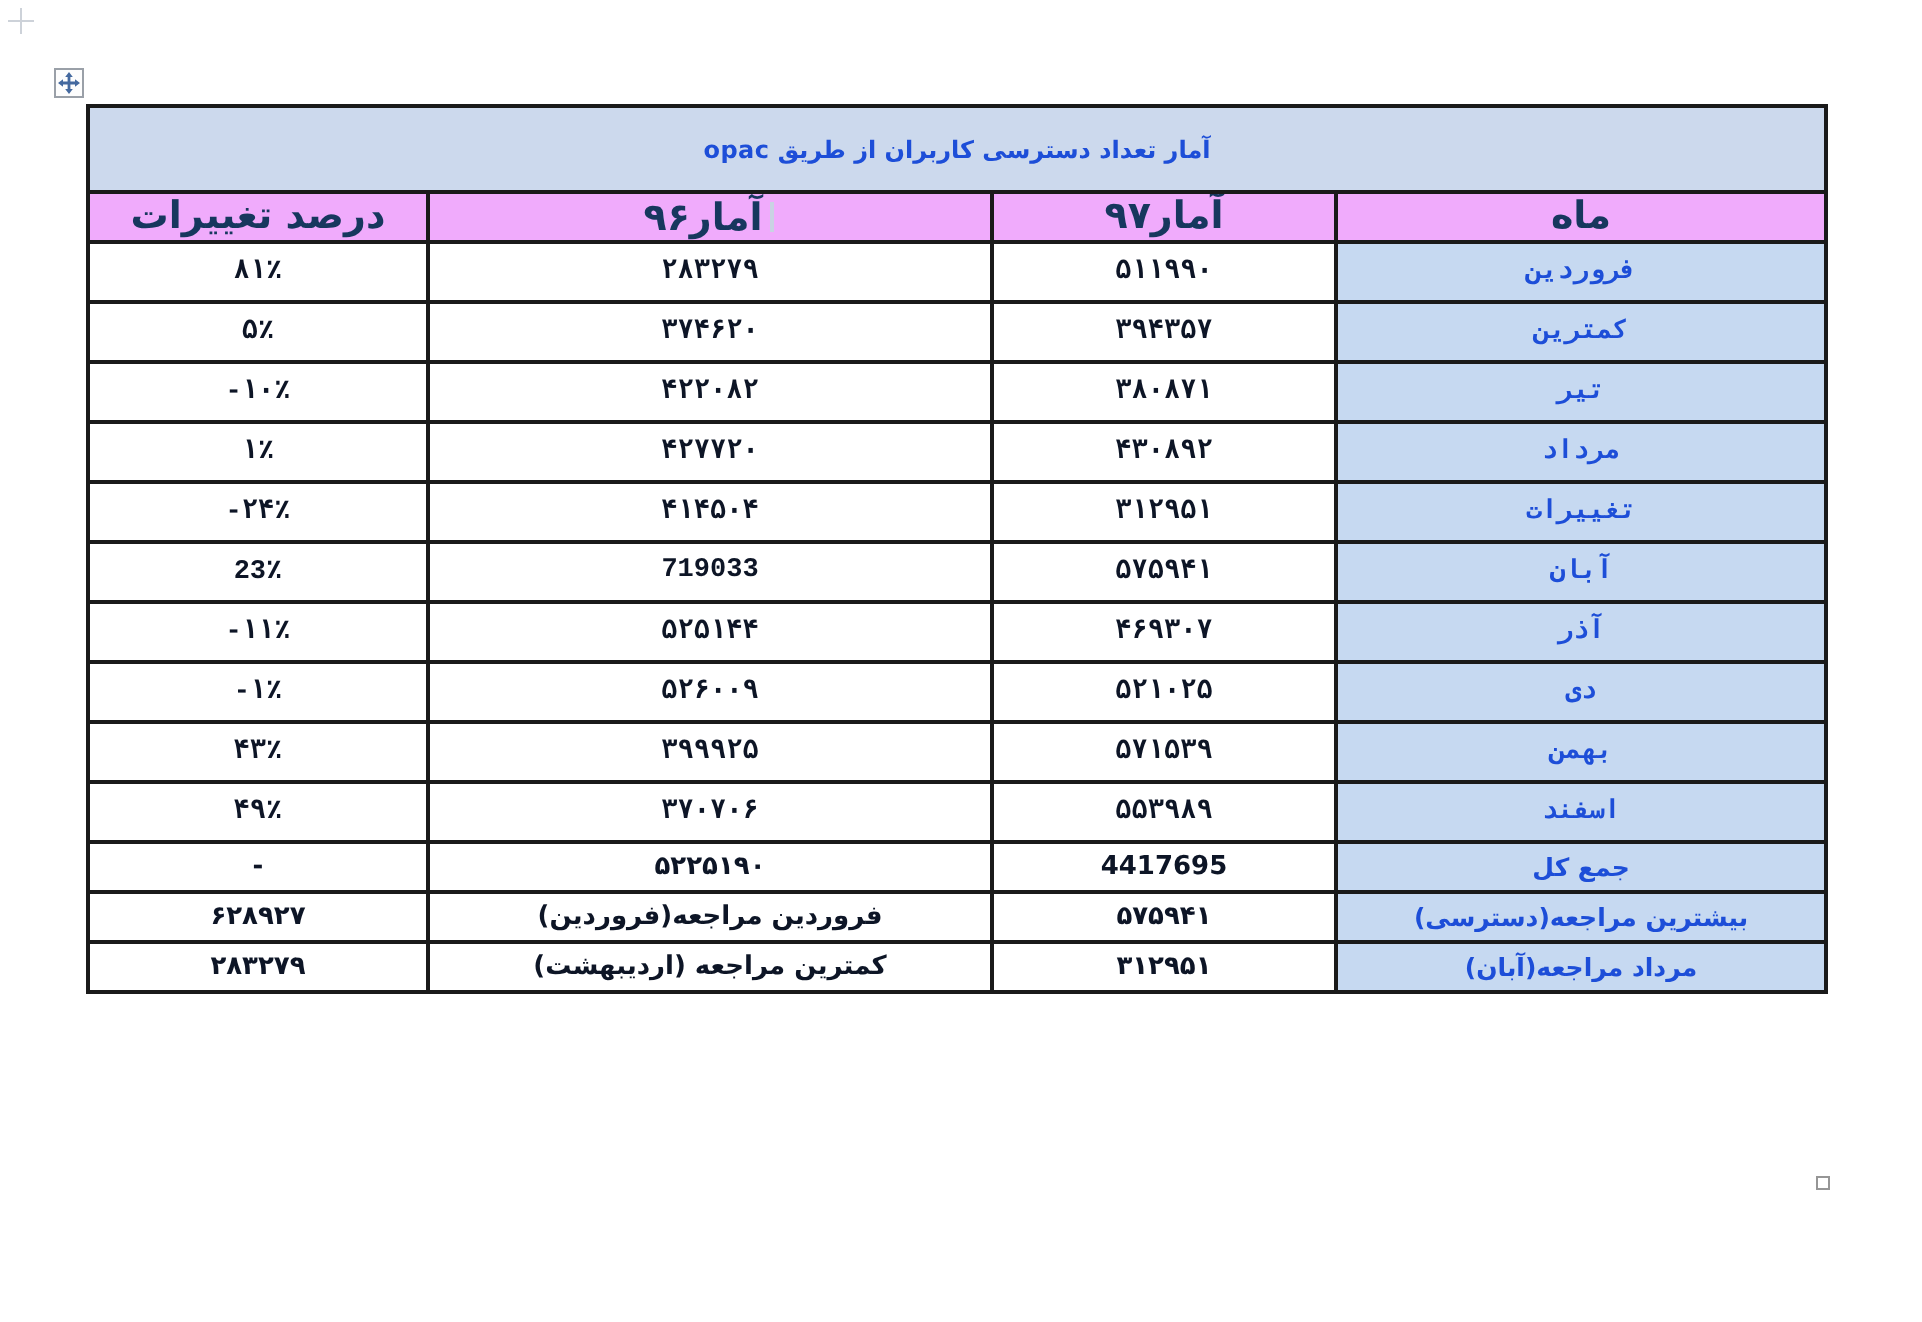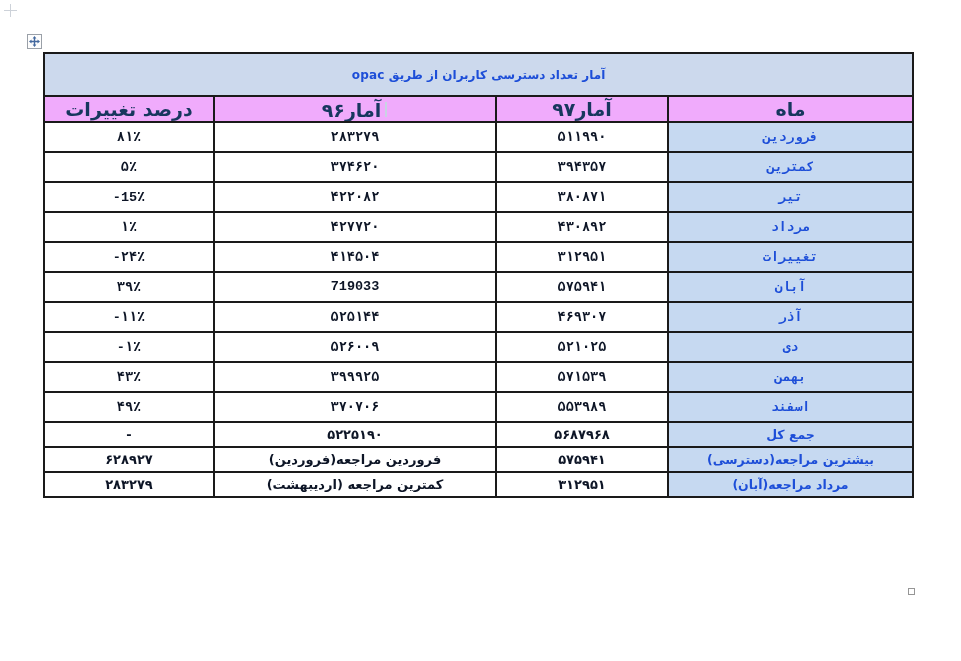--- a/index.html
+++ b/index.html
@@ -88,39 +88,39 @@
         <td class="num" dir="auto">۵۱۱۹۹۰</td>
         <td class="month-td" dir="auto">فروردین</td>
       </tr>
       <tr class="month-row">
         <td class="num" dir="auto">۵٪</td>
         <td class="num" dir="auto">۳۷۴۶۲۰</td>
         <td class="num" dir="auto">۳۹۴۳۵۷</td>
         <td class="month-td" dir="auto">کمترین</td>
       </tr>
       <tr class="month-row">
-        <td class="num" dir="auto">-15٪</td>
+        <td class="num" dir="auto">-۱۰٪</td>
         <td class="num" dir="auto">۴۲۲۰۸۲</td>
         <td class="num" dir="auto">۳۸۰۸۷۱</td>
         <td class="month-td" dir="auto">تیر</td>
       </tr>
       <tr class="month-row">
         <td class="num" dir="auto">۱٪</td>
         <td class="num" dir="auto">۴۲۷۷۲۰</td>
         <td class="num" dir="auto">۴۳۰۸۹۲</td>
         <td class="month-td" dir="auto">مرداد</td>
       </tr>
       <tr class="month-row">
         <td class="num" dir="auto">-۲۴٪</td>
         <td class="num" dir="auto">۴۱۴۵۰۴</td>
         <td class="num" dir="auto">۳۱۲۹۵۱</td>
         <td class="month-td" dir="auto">تغییرات</td>
       </tr>
       <tr class="month-row">
-        <td class="num" dir="auto">۳۹٪</td>
+        <td class="num" dir="auto">23٪</td>
         <td class="num" dir="auto">719033</td>
         <td class="num" dir="auto">۵۷۵۹۴۱</td>
         <td class="month-td" dir="auto">آبان</td>
       </tr>
       <tr class="month-row">
         <td class="num" dir="auto">-۱۱٪</td>
         <td class="num" dir="auto">۵۲۵۱۴۴</td>
         <td class="num" dir="auto">۴۶۹۳۰۷</td>
         <td class="month-td" dir="auto">آذر</td>
       </tr>
@@ -138,21 +138,21 @@
       </tr>
       <tr class="month-row">
         <td class="num" dir="auto">۴۹٪</td>
         <td class="num" dir="auto">۳۷۰۷۰۶</td>
         <td class="num" dir="auto">۵۵۳۹۸۹</td>
         <td class="month-td" dir="auto">اسفند</td>
       </tr>
       <tr class="summary-row">
         <td class="num" dir="auto">-</td>
         <td class="num" dir="auto">۵۲۲۵۱۹۰</td>
-        <td class="num" dir="auto">۵۶۸۷۹۶۸</td>
+        <td class="num" dir="auto">4417695</td>
         <td class="month-td" dir="auto">جمع کل</td>
       </tr>
       <tr class="summary-row">
         <td class="num" dir="auto">۶۲۸۹۲۷</td>
         <td class="num" dir="auto">فروردین مراجعه(فروردین)</td>
         <td class="num" dir="auto">۵۷۵۹۴۱</td>
         <td class="month-td" dir="auto">بیشترین مراجعه(دسترسی)</td>
       </tr>
       <tr class="summary-row">
         <td class="num" dir="auto">۲۸۳۲۷۹</td>

